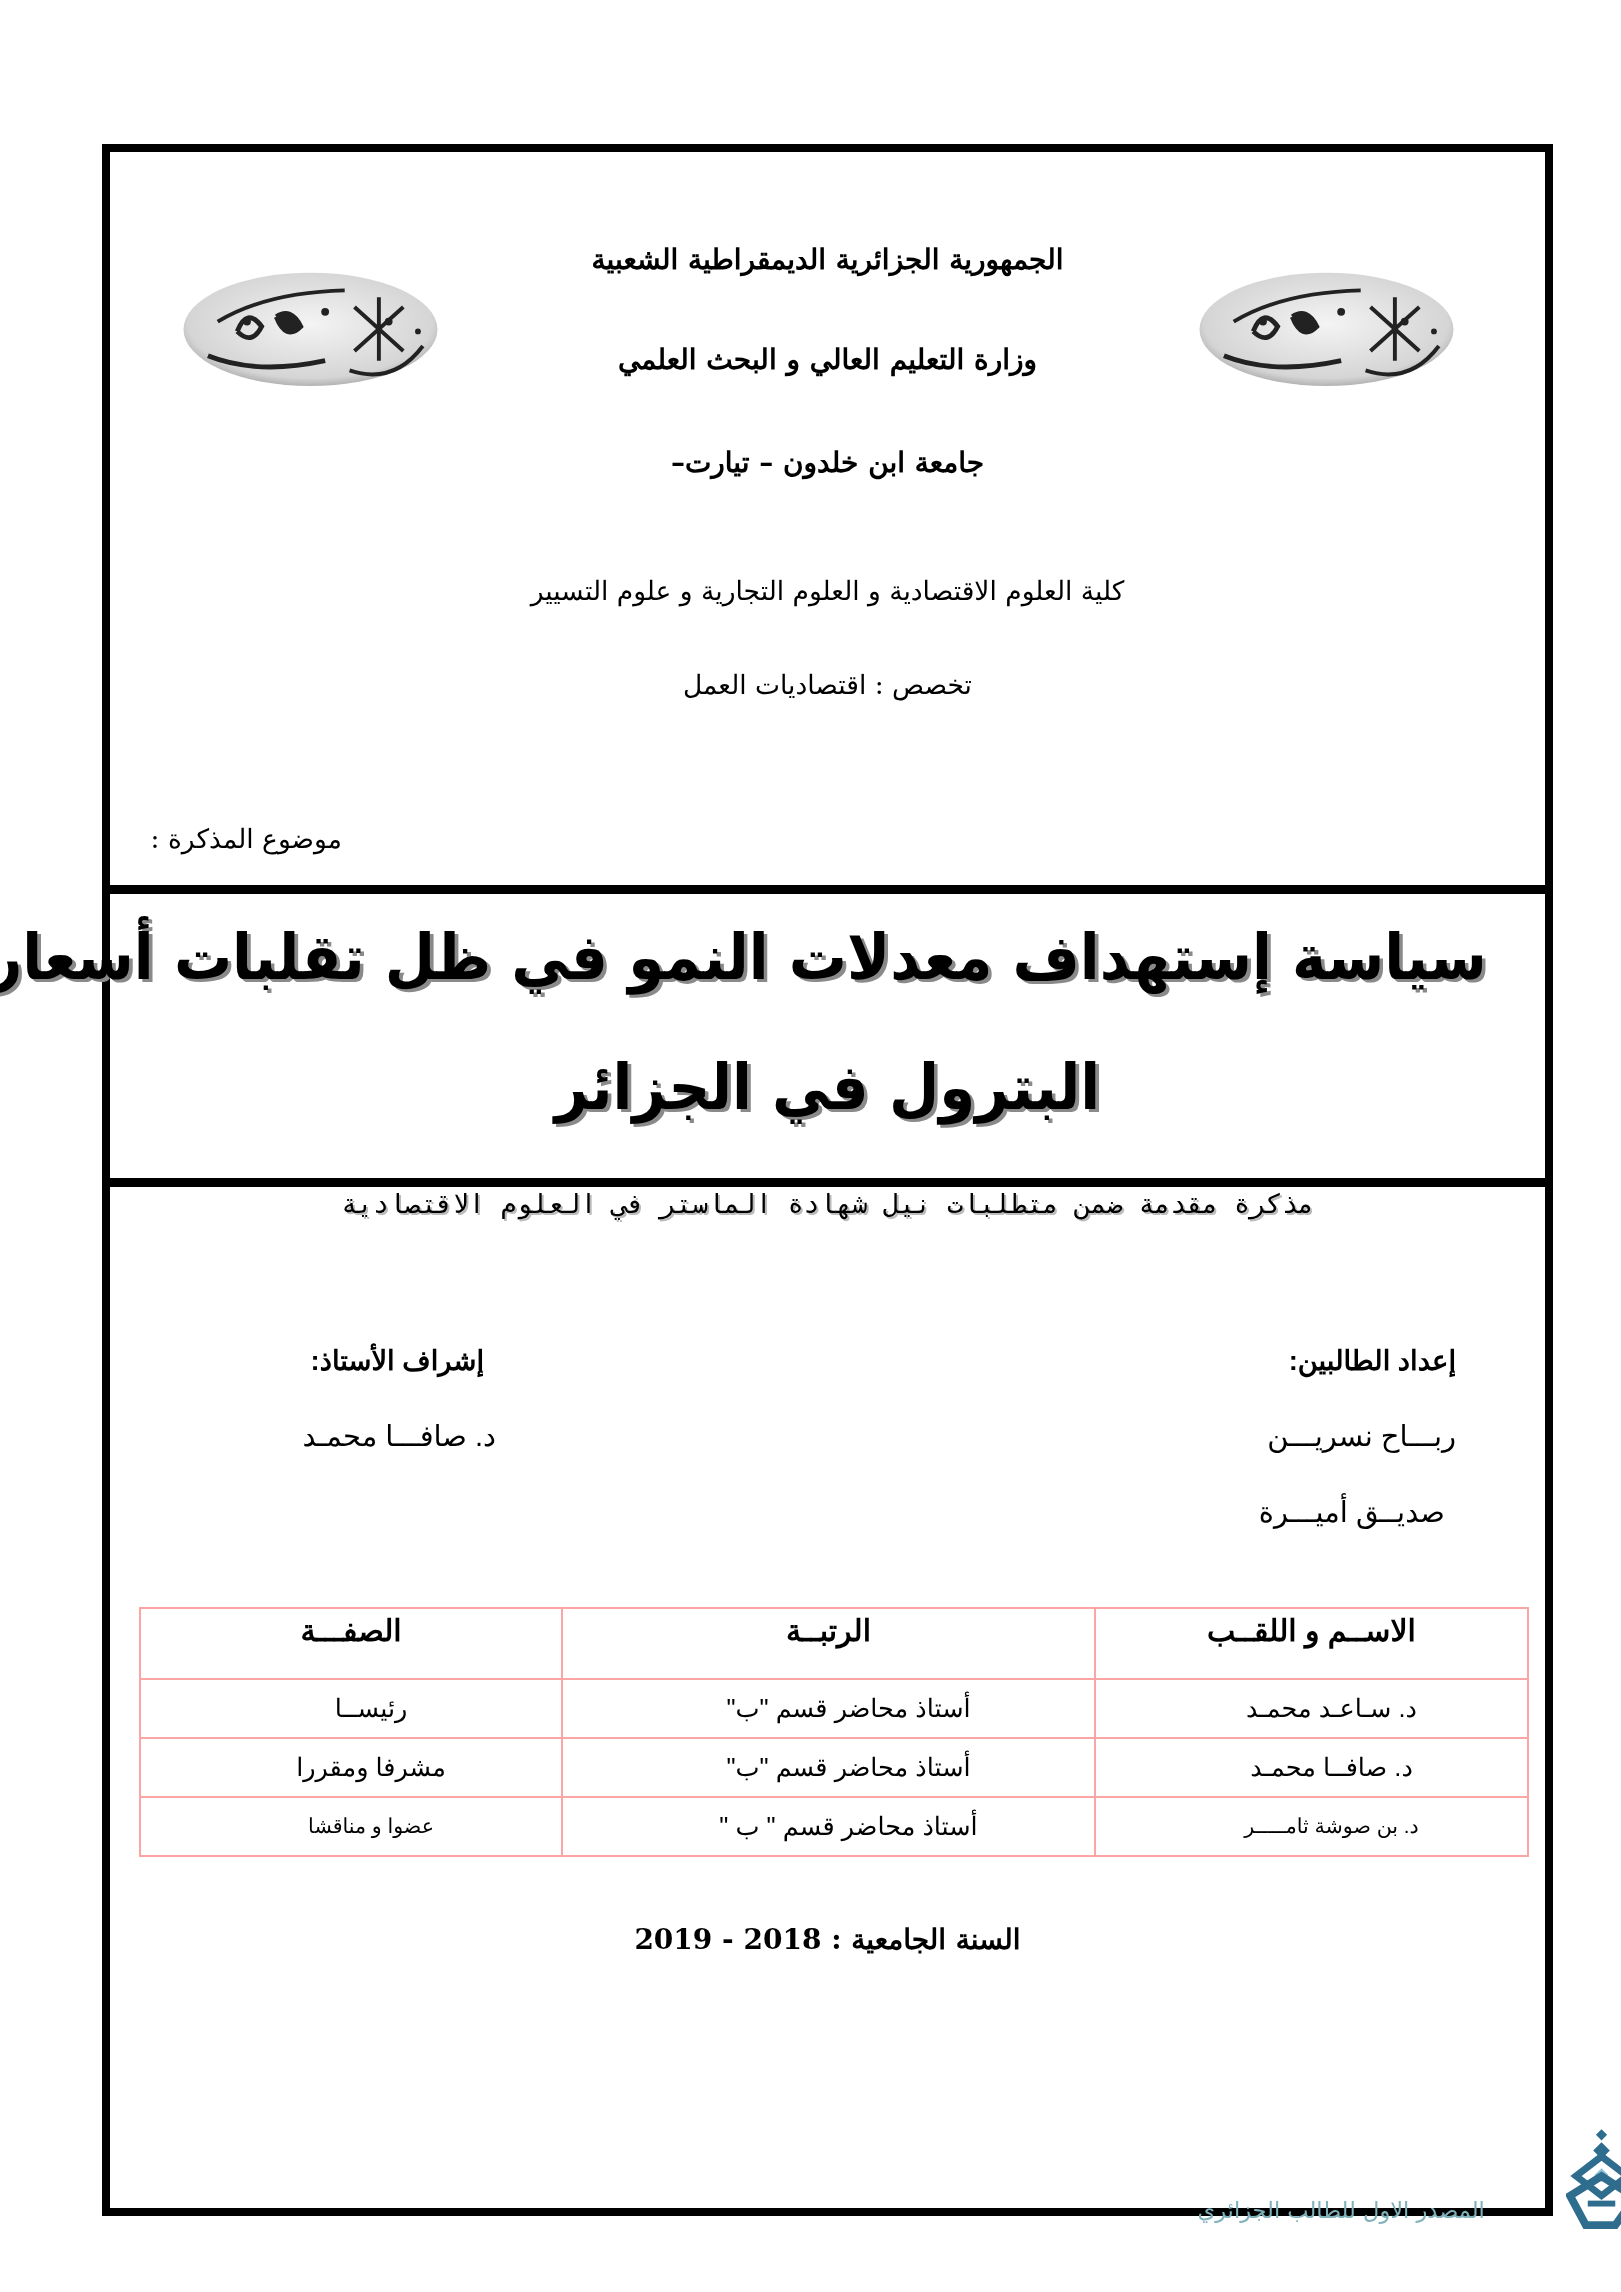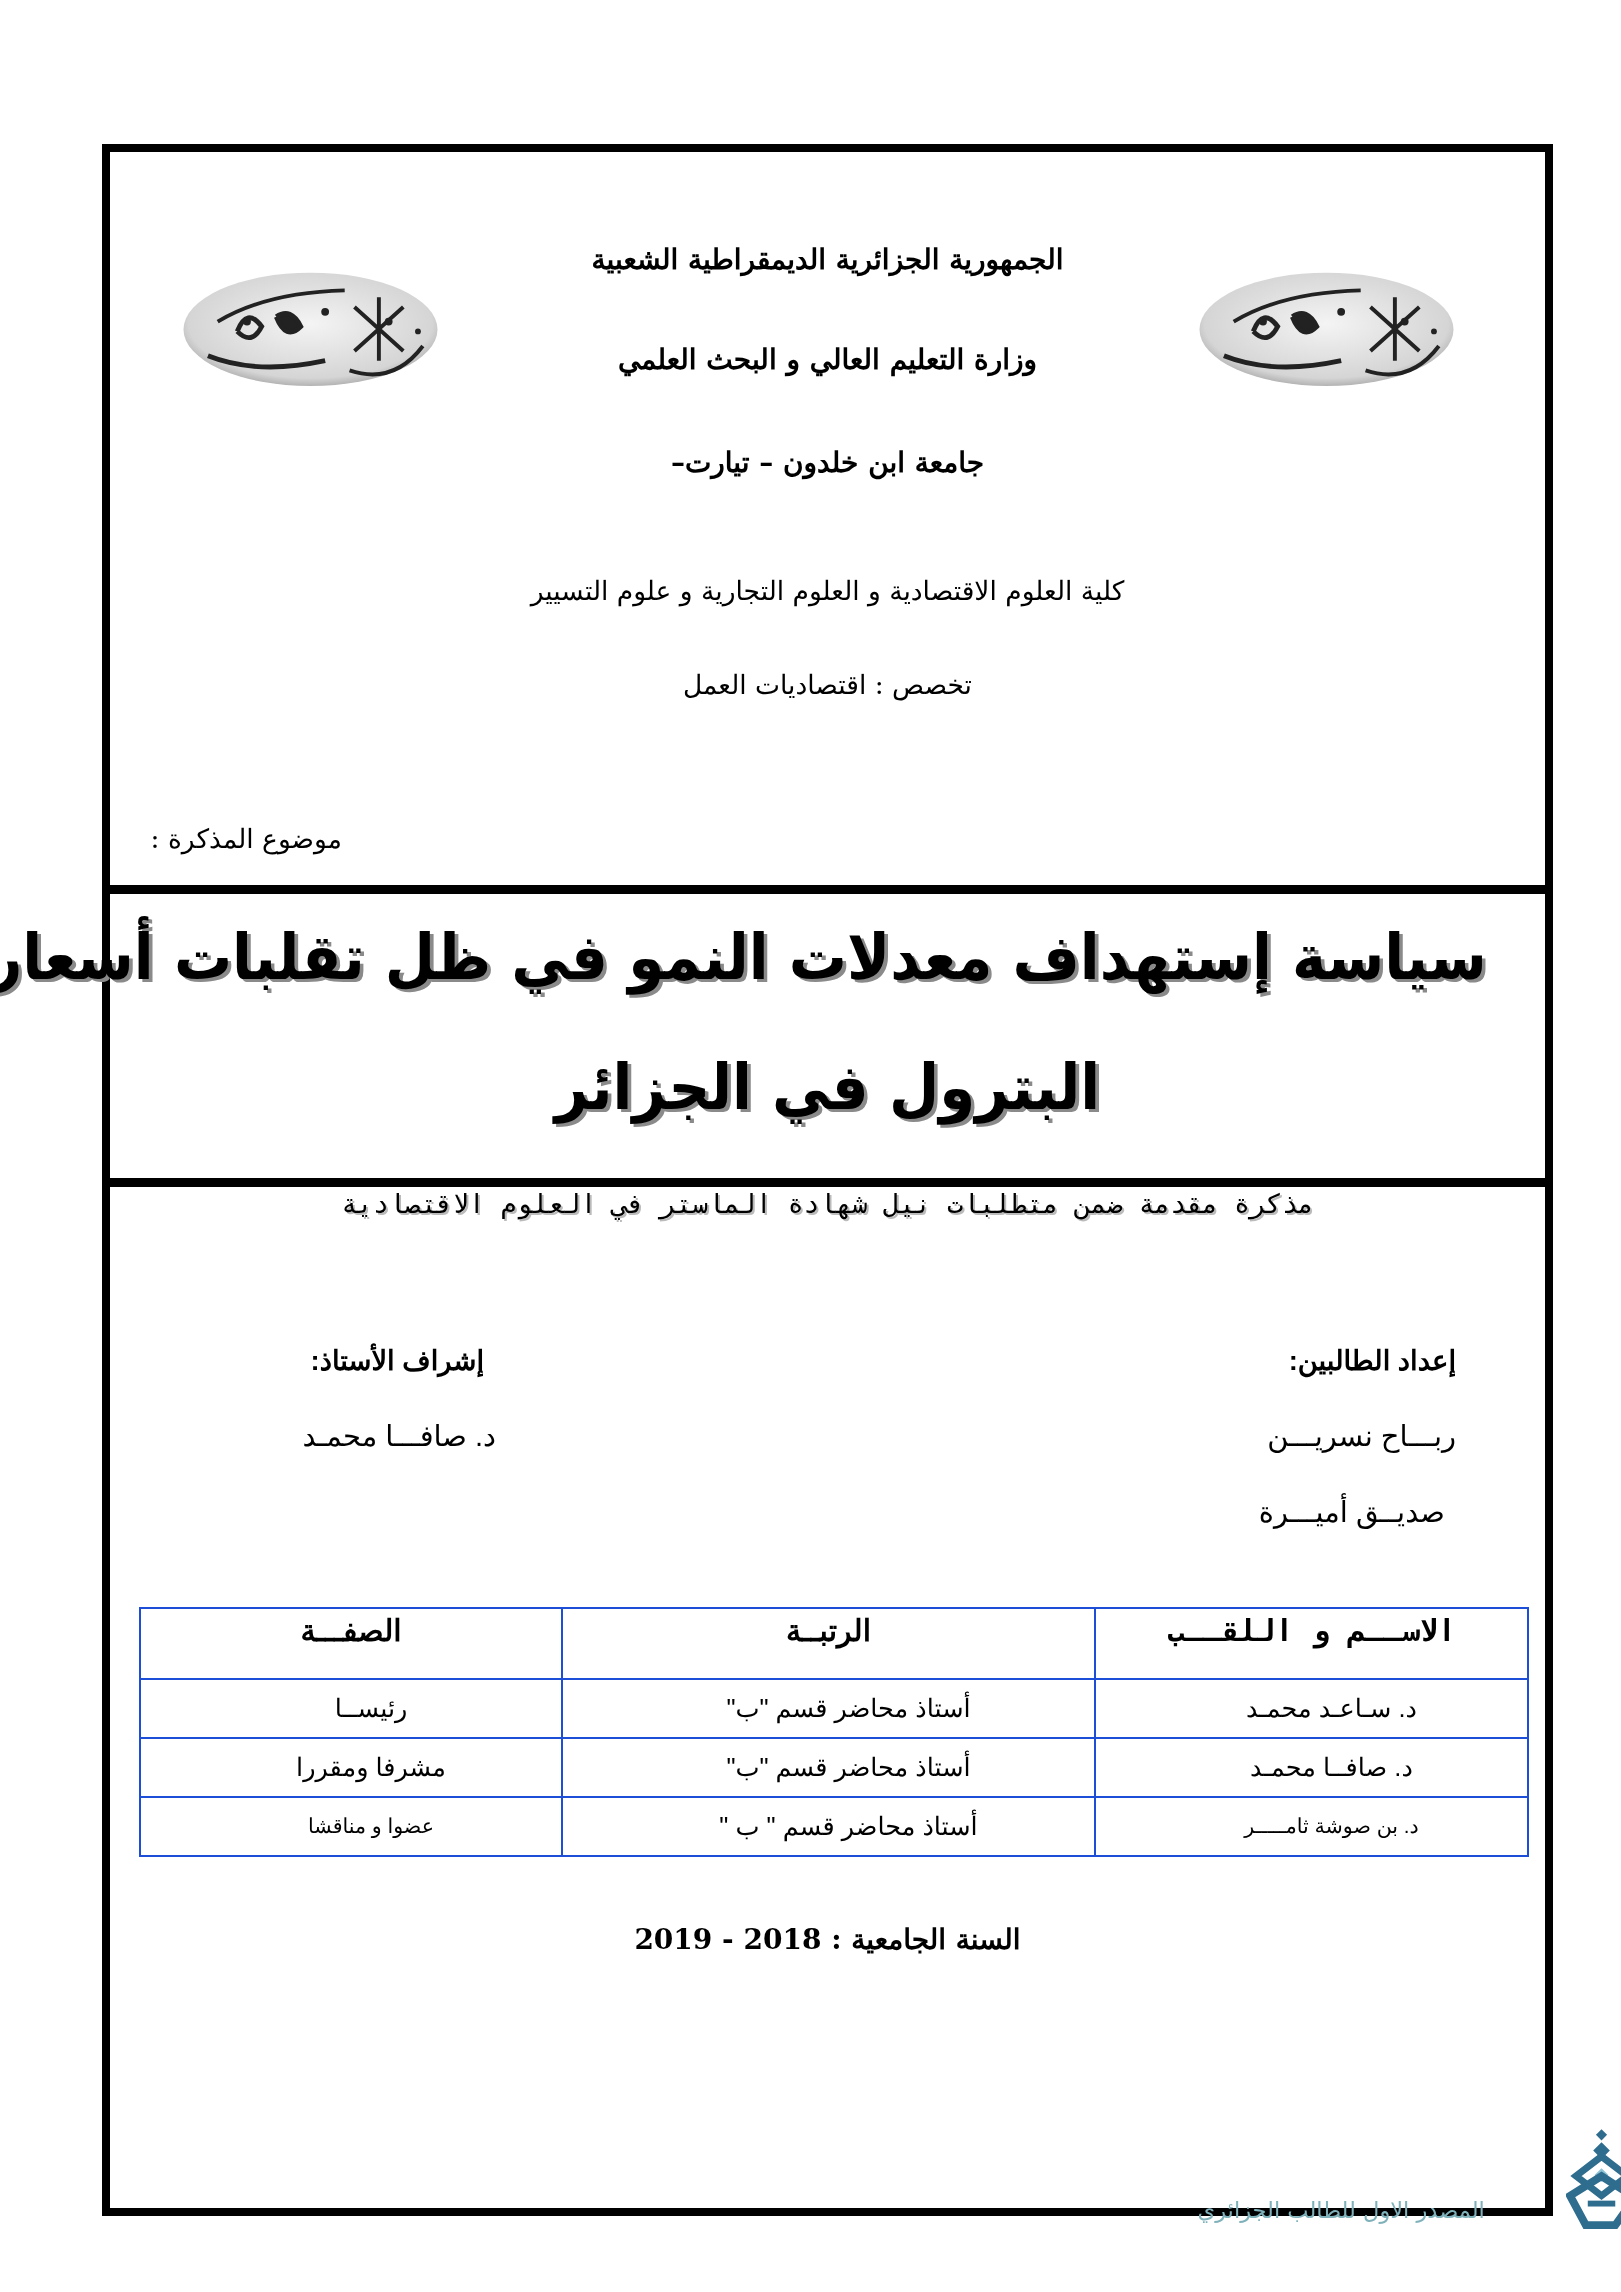--- a/index.html
+++ b/index.html
@@ -9,25 +9,25 @@
   .center-text { position: absolute; left: 111px; width: 1433px; text-align: center; direction: rtl; white-space: nowrap; }
   .t-bold { font-family: "DejaVu Serif", serif; font-weight: bold; font-size: 28px; }
   .t-reg { font-family: "DejaVu Serif", serif; font-size: 26.5px; margin-top: 30px; }
   .subject-label { position: absolute; right: 1279px; top: 823px; direction: rtl; font-size: 26.5px; font-family: "DejaVu Serif", serif; white-space: nowrap; }
   .title { position: absolute; left: 111px; width: 1433px; text-align: center; direction: rtl; font-family: "DejaVu Sans", sans-serif; font-weight: bold; font-size: 63px; letter-spacing: -1px; transform: scaleX(0.92); text-shadow: 3.9px 2.9px 0 #8a8a8a; white-space: nowrap; }
   .subtitle { position: absolute; left: 111px; width: 1433px; top: 1188px; text-align: center; direction: rtl; font-family: Liberation Mono, monospace; font-size: 26.5px; text-shadow: 2px 2px 0 #bbbbbb; white-space: nowrap; }
   .sans { font-family: "Liberation Sans", sans-serif; direction: rtl; white-space: nowrap; position: absolute; }
   .lbl { font-weight: bold; font-size: 27.4px; }
   .nm { font-size: 29px; }
   table.jury { position: absolute; left: 139px; top: 1607px; width: 1390px; border-collapse: collapse; direction: rtl; font-family: "Liberation Sans", sans-serif; }
-  table.jury td, table.jury th { border: 2px solid #1d4ed8; text-align: center; padding: 0; }
+  table.jury td, table.jury th { border: 2px solid #fca5a5; text-align: center; padding: 0; }
   table.jury th { height: 65px; font-size: 30px; font-weight: bold; vertical-align: top; padding-top: 3.9px; }
   table.jury td { height: 57px; font-size: 25.5px; padding-left: 40px; }
   table.jury td.small { font-size: 20.6px; }
-  .col-name { width: 432px; font-family: Liberation Mono, monospace; }
+  .col-name { width: 432px; }
   .col-rank { width: 532px; }
   .col-role { width: 421px; }
   .year { position: absolute; left: 111px; width: 1433px; top: 1923px; text-align: center; direction: rtl; font-family: "DejaVu Serif", serif; font-weight: bold; font-size: 28px; white-space: nowrap; }
   .logo { position: absolute; width: 265px; height: 127px; }
   .watermark { position: absolute; left: 1176px; top: 2107px; width: 441px; height: 108px; }
   .wm-text { position: absolute; left: 21.6px; top: 39px; font-family: "DejaVu Sans", sans-serif; font-size: 45px; color: #5b9eab; letter-spacing: 1px; white-space: nowrap; }
   .wm-sub { position: absolute; left: 21.6px; top: 90px; font-family: "DejaVu Sans", sans-serif; font-size: 22.5px; color: #7fb1ba; direction: rtl; white-space: nowrap; }
   .wm-icon { position: absolute; left: 390px; top: 19.6px; width: 73px; height: 108px; }
 </style>
 </head>

